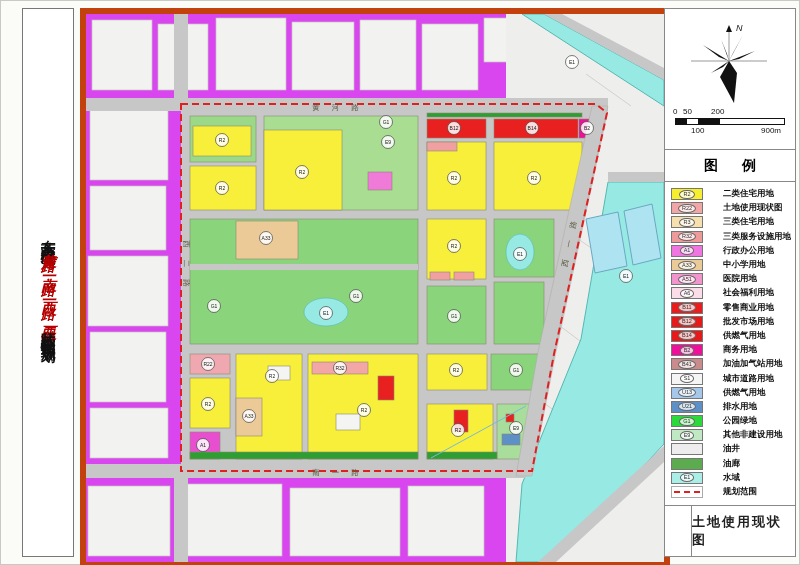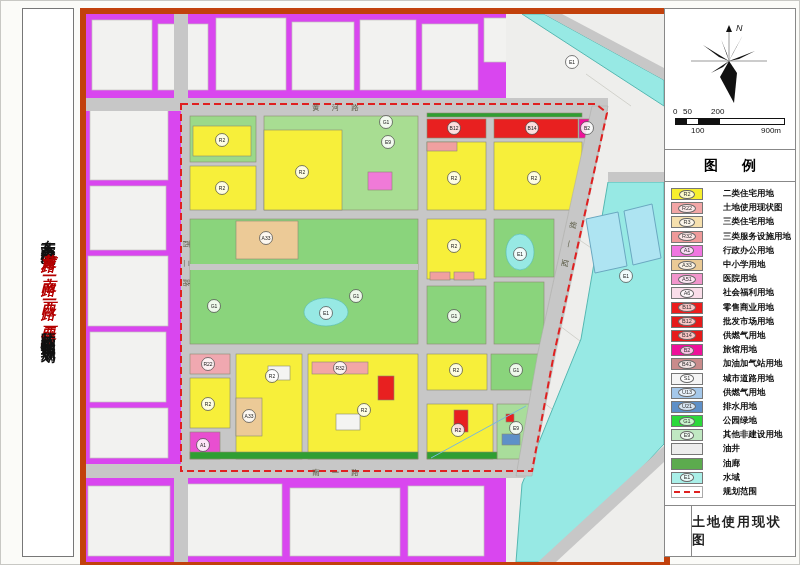--- a/index.html
+++ b/index.html
@@ -368,21 +368,21 @@
       <div class="lrow">
         <span class="lsw" style="background: rgb(230, 26, 26);">
           <span class="lcode">B14</span>
         </span>
         <span class="llab">供燃气用地</span>
       </div>
       <div class="lrow">
         <span class="lsw" style="background: rgb(238, 16, 154);">
           <span class="lcode">B2</span>
         </span>
-        <span class="llab">旅馆用地</span>
+        <span class="llab">商务用地</span>
       </div>
       <div class="lrow">
         <span class="lsw" style="background: rgb(201, 139, 139);">
           <span class="lcode">B41</span>
         </span>
         <span class="llab">加油加气站用地</span>
       </div>
       <div class="lrow">
         <span class="lsw" style="background: rgb(245, 245, 245);">
           <span class="lcode">S1</span>

